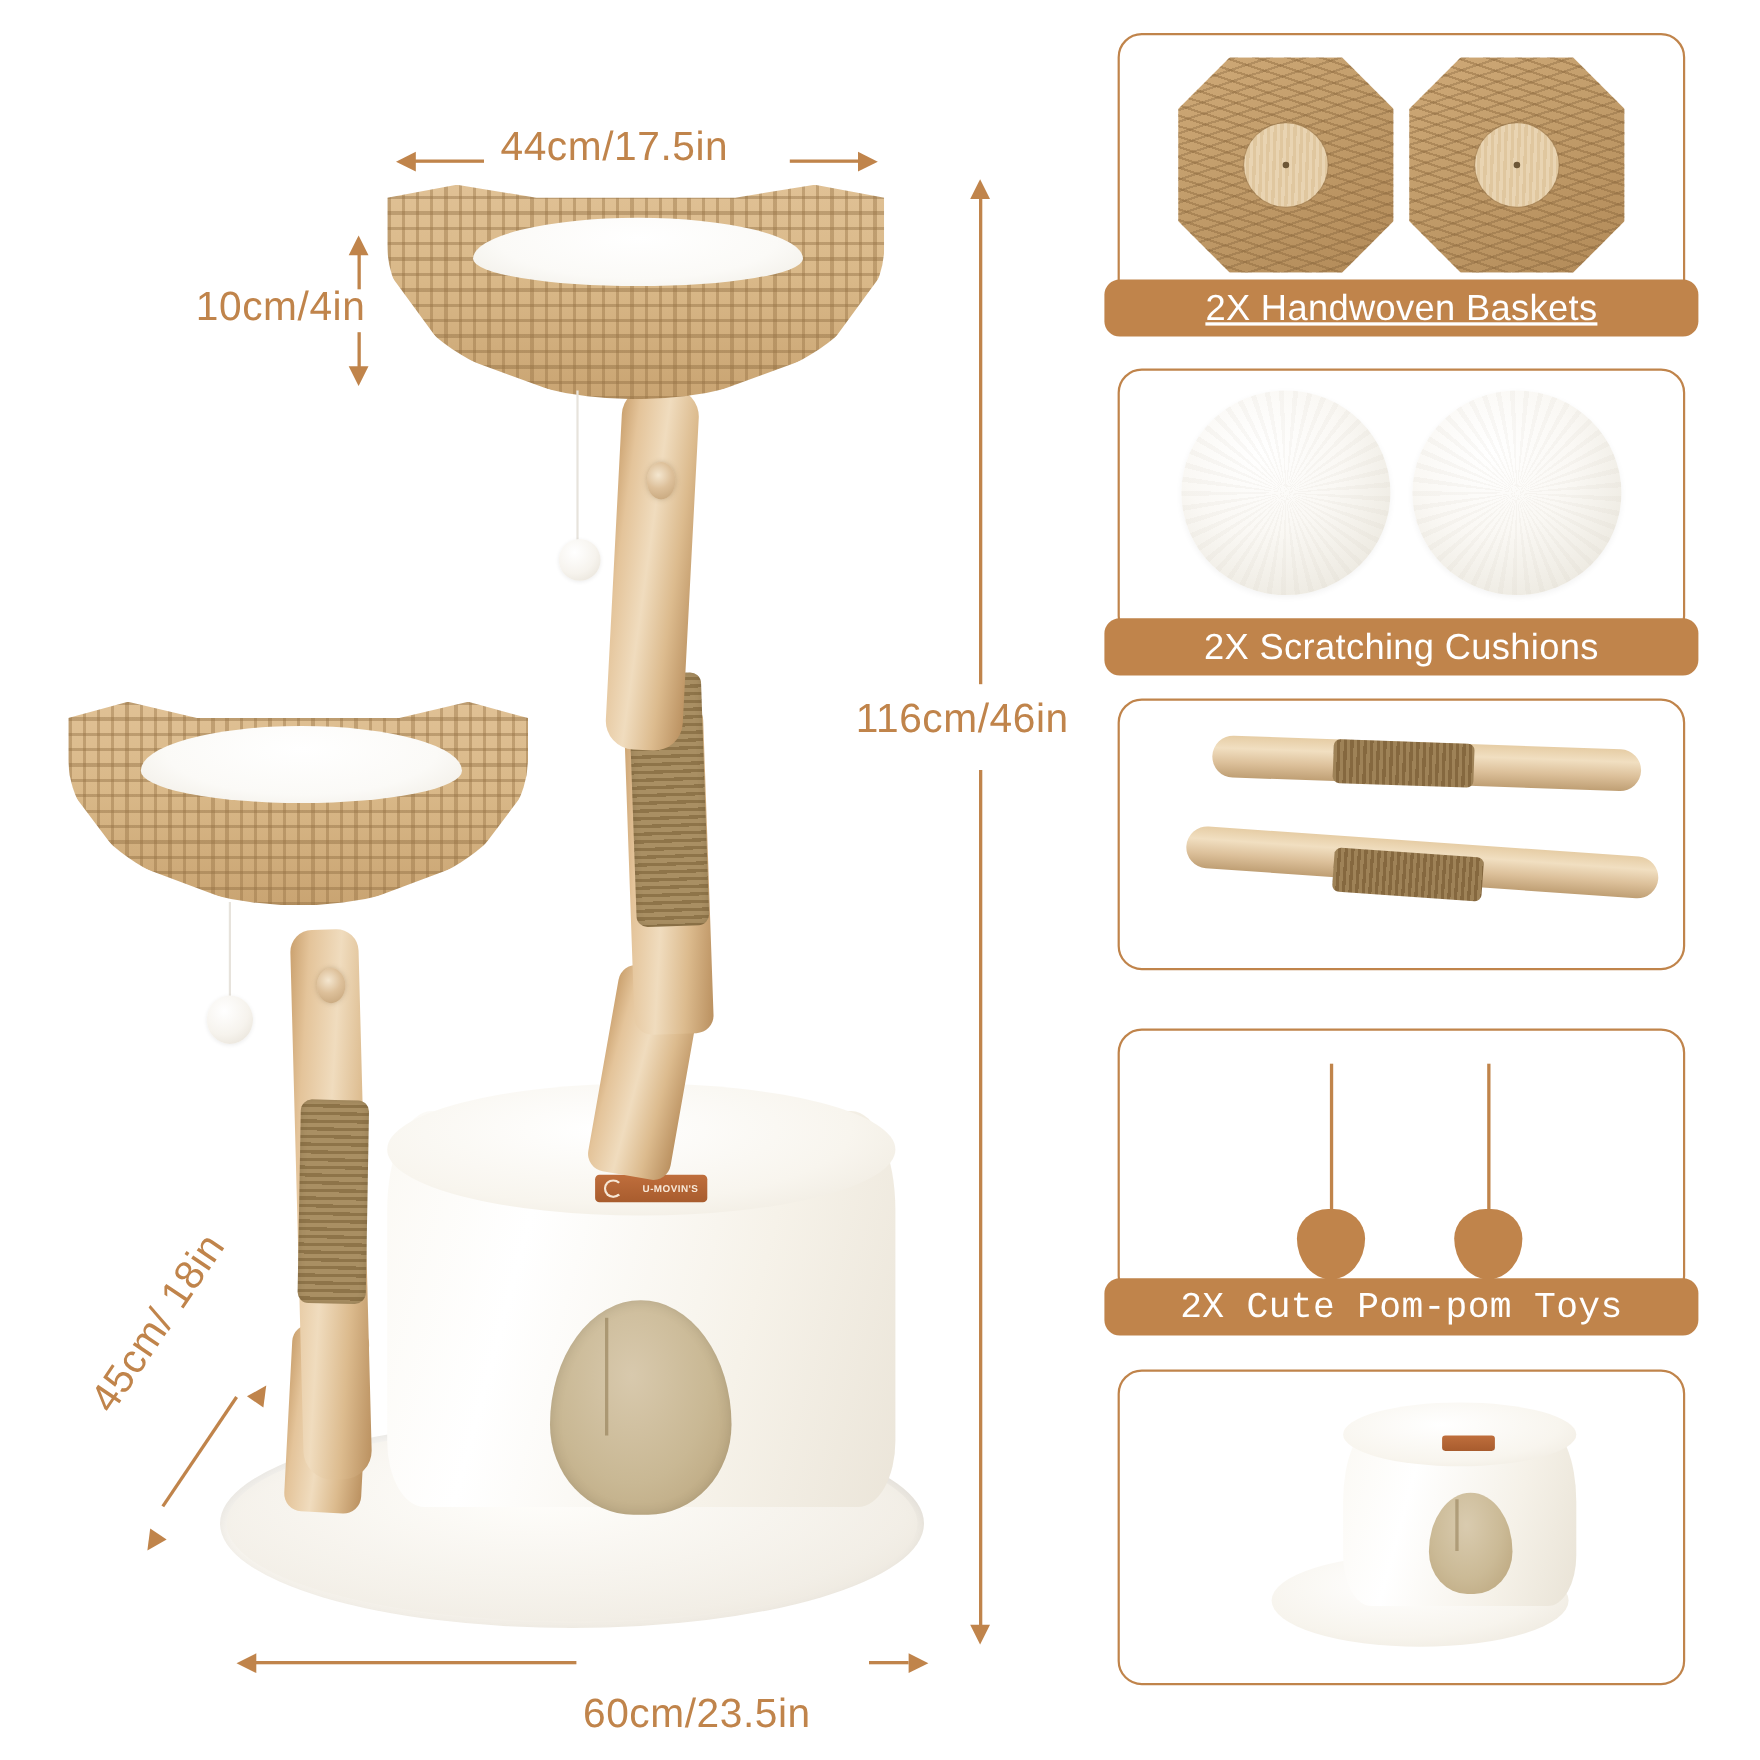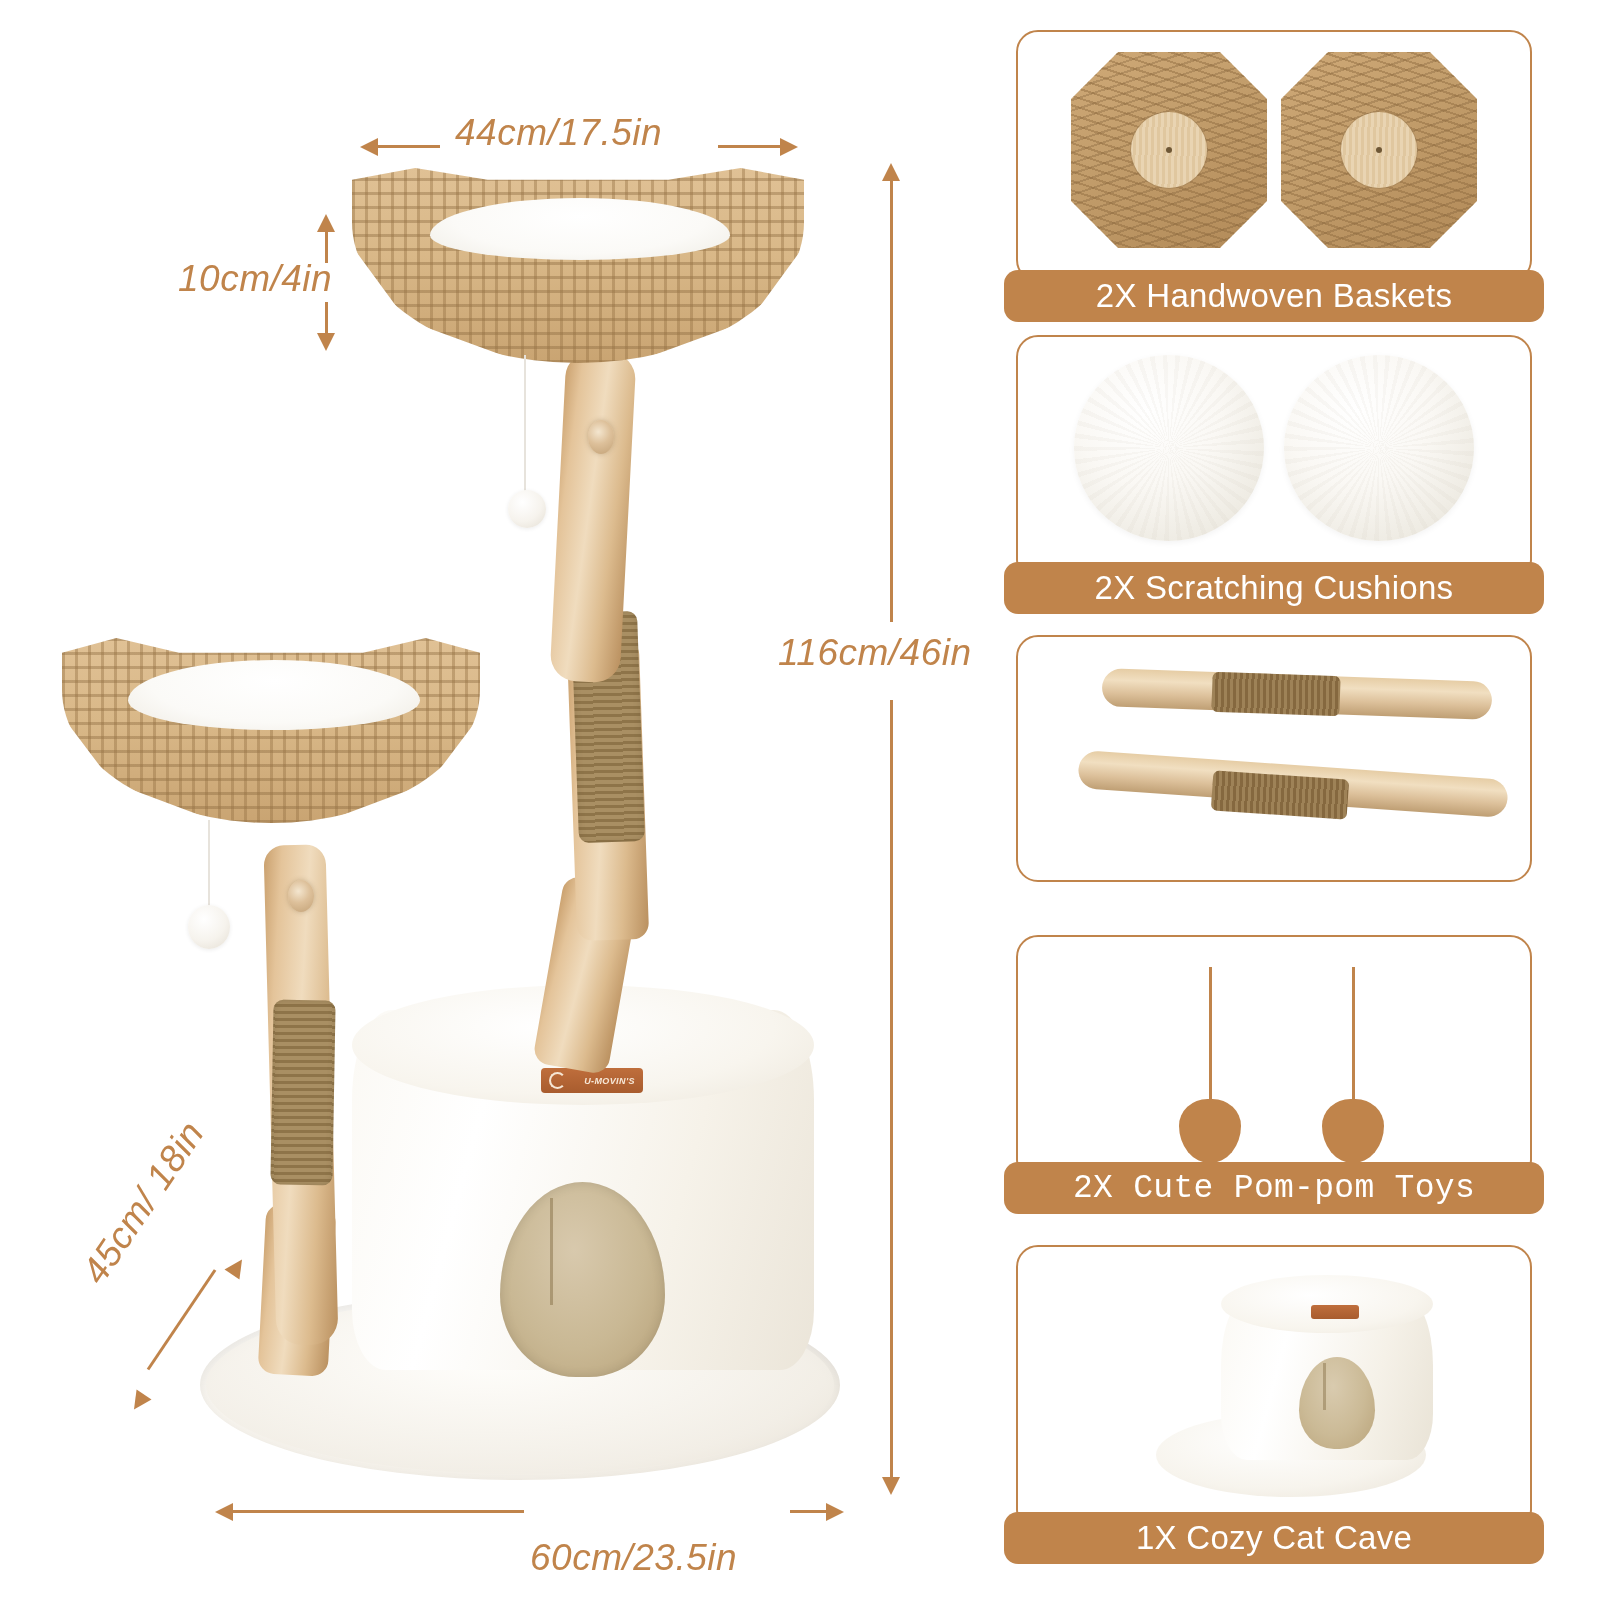--- a/index.html
+++ b/index.html
@@ -6,21 +6,21 @@
   body{
     width:1600px;height:1600px;
     background:#ffffff;
     font-family:"Liberation Sans", sans-serif;
     overflow:hidden;
     position:relative;
   }
   .stage{position:absolute;inset:0;}
 
   
-  .product-area{position:absolute;left:0;top:0;width:960px;height:1380px;font-style:italic;}
+  .product-area{position:absolute;left:0;top:0;width:960px;height:1380px;}
 
   
   .dim-text{
     position:absolute;
     color:#C0844B;
     font-weight:400;
     letter-spacing:.5px;
     white-space:nowrap;
   }
   #dim-width-top{ left:455px; top:112px; font-size:37px; }
@@ -369,21 +369,21 @@
     <div class="panel" style="top:30px;height:290px;">
       <div class="panel-card" style="height:252px;"></div>
       <div class="panel-art" style="height:252px;">
         <div class="wv-square" style="left:55px;top:22px;">
           <div class="wv-disc" style="left:60px;top:60px;"></div>
         </div>
         <div class="wv-square" style="left:265px;top:22px;">
           <div class="wv-disc" style="left:60px;top:60px;"></div>
         </div>
       </div>
-      <div class="panel-label" style="top:240px;">2X Handwoven Baskets</div>
+      <div class="panel-label" style="top:224px;text-decoration:underline;">2X Handwoven Baskets</div>
     </div>
 
     <div class="panel" style="top:335px;height:285px;">
       <div class="panel-card" style="height:247px;"></div>
       <div class="panel-art" style="height:247px;">
         <div class="cushion" style="left:58px;top:20px;"></div>
         <div class="cushion" style="left:268px;top:20px;"></div>
       </div>
       <div class="panel-label" style="top:227px;">2X Scratching Cushions</div>
     </div>
@@ -411,17 +411,16 @@
 
     <div class="panel" style="top:1245px;height:325px;">
       <div class="panel-card" style="height:287px;"></div>
       <div class="panel-art" style="height:287px;">
         <div class="cc-base" style="left:140px;top:168px;width:270px;height:84px;"></div>
         <div class="cc-body" style="left:205px;top:50px;width:212px;height:165px;"></div>
         <div class="cc-top" style="left:205px;top:30px;width:212px;height:58px;"></div>
         <div class="cc-hole" style="left:283px;top:112px;width:76px;height:92px;"></div>
         <div class="cc-tag" style="left:295px;top:60px;"></div>
       </div>
-      <div class="panel-label" style="top:267px;">1X Cozy Cat Cave</div>
     </div>
 
   </div>
 </div>
 
 </body></html>

